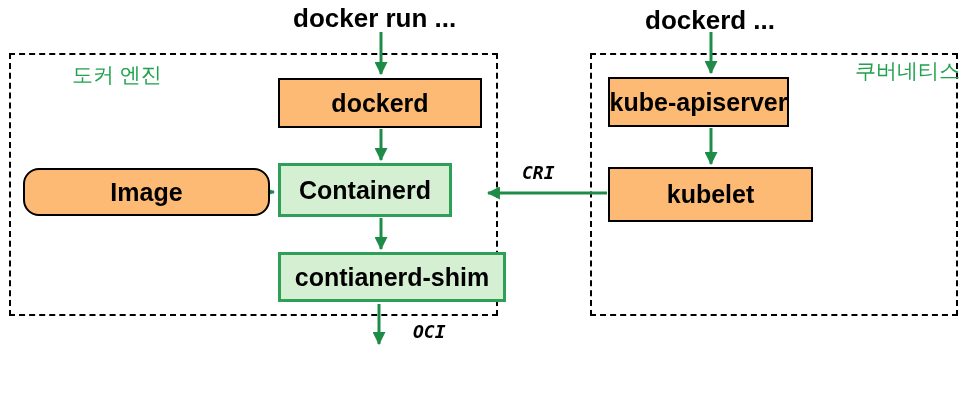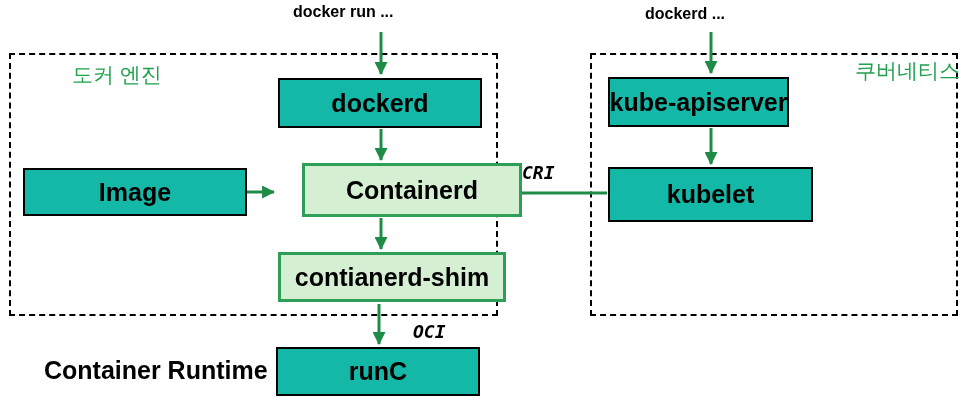--- a/index.html
+++ b/index.html
@@ -28,32 +28,32 @@
     position:absolute;
     color:var(--label-green);
     font-size:21px;
     font-weight:400;
     white-space:nowrap;
   }
   .node{
     position:absolute;
     box-sizing:border-box;
     border:2px solid var(--line-black);
-    background:#14b8a6;
+    background:#fdba74;
     display:flex;align-items:center;justify-content:center;
     font-weight:700;font-size:25px;color:#000;
     white-space:nowrap;
   }
   .node.green{
     border:3px solid var(--node-green-border);
     background:var(--node-green-fill);
   }
   .cmd-label{
     position:absolute;
-    font-weight:700;font-size:16px;color:#000;
+    font-weight:700;font-size:26px;color:#000;
     white-space:nowrap;
   }
   .edge-label{
     position:absolute;
     font-family:"DejaVu Sans Mono","Liberation Mono",monospace;
     font-weight:700;font-size:18px;color:#000;
     white-space:nowrap;
     font-style:italic;
   }
   .caption-label{
@@ -110,42 +110,38 @@
     </g>
     <g>
       <line x1="607" y1="193" x2="488" y2="193" marker-end="url(#ah)"></line>
     </g>
   </svg>
 
   <div class="node" style="left:278px;top:78px;width:204px;height:50px;">
     <span>dockerd</span>
   </div>
 
-  <div class="node" style="left:23px;top:168px;width:224px;height:48px;">
+  <div class="node" style="left:23px;top:168px;width:247px;height:48px;border-radius:16px;">
     <span>Image</span>
   </div>
 
-  <div class="node green" style="left:278px;top:163px;width:220px;height:54px;margin-left:24px;">
+  <div class="node green" style="left:278px;top:163px;width:174px;height:54px;">
     <span>Containerd</span>
   </div>
 
   <div class="node green" style="left:278px;top:252px;width:228px;height:50px;">
     <span>contianerd-shim</span>
   </div>
 
   <div class="node" style="left:608px;top:77px;width:181px;height:50px;">
     <span>kube-apiserver</span>
   </div>
 
   <div class="node" style="left:608px;top:167px;width:205px;height:55px;">
     <span>kubelet</span>
   </div>
 
-  <div class="node" style="left:276px;top:347px;width:204px;height:49px;">
-    <span>runC</span>
-  </div>
 
   <div class="edge-label" style="left:522px;top:162px;">CRI</div>
   <div class="edge-label" style="left:413px;top:321px;">OCI</div>
 
-  <div class="caption-label" style="left:44px;top:356px;">Container Runtime</div>
 
 </div>
 
 </body></html>

